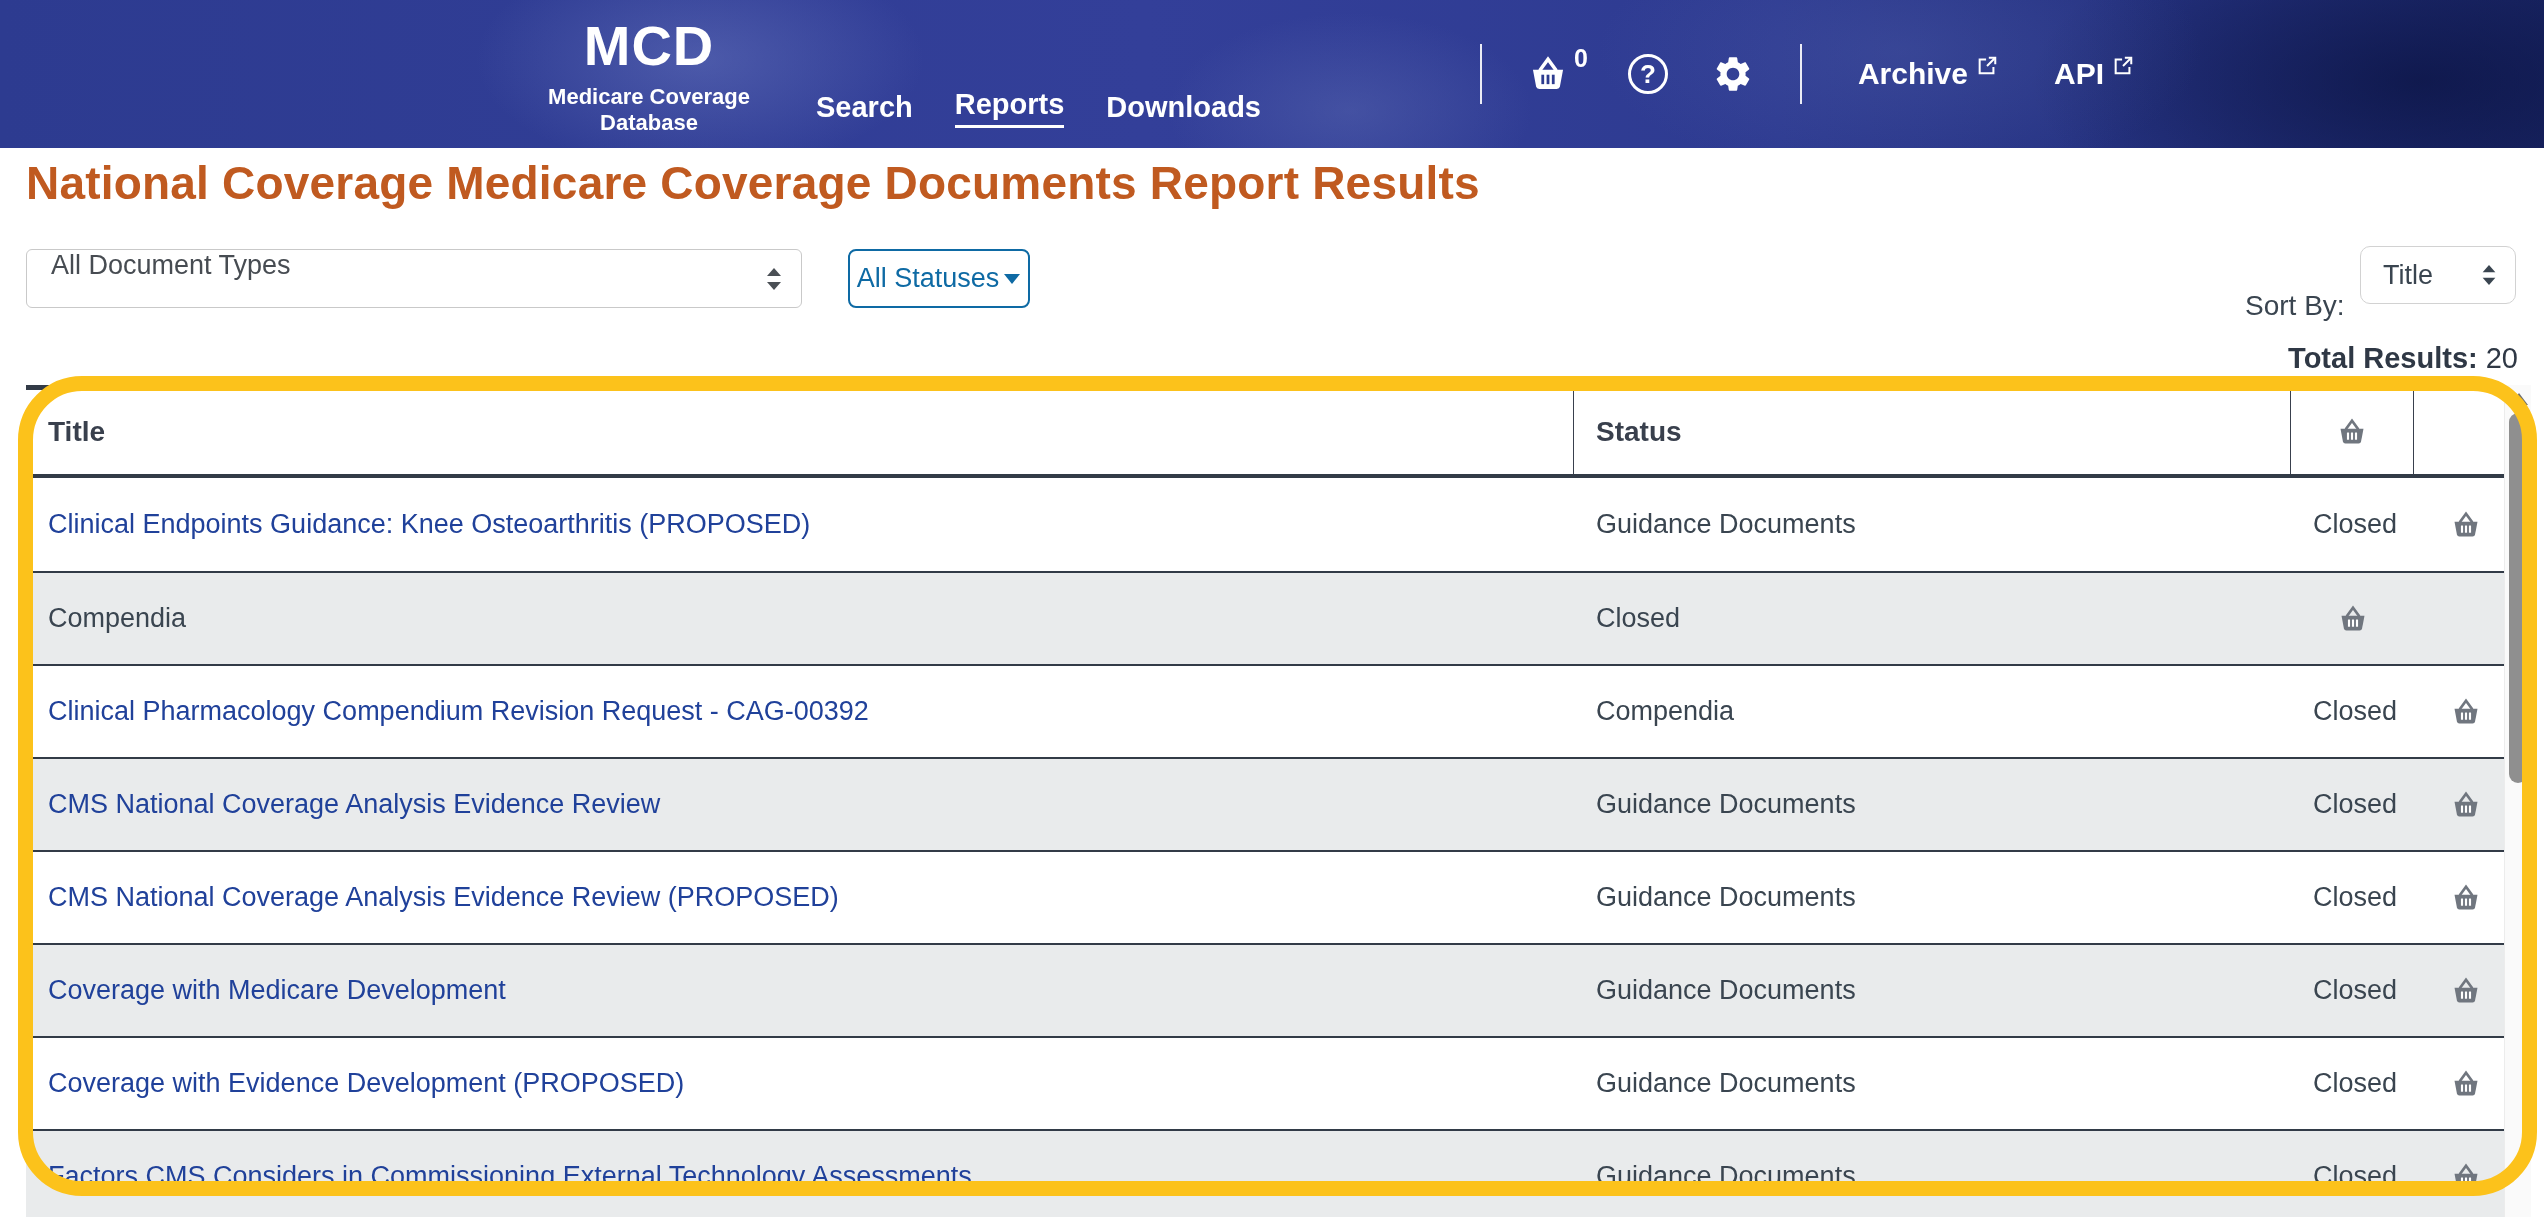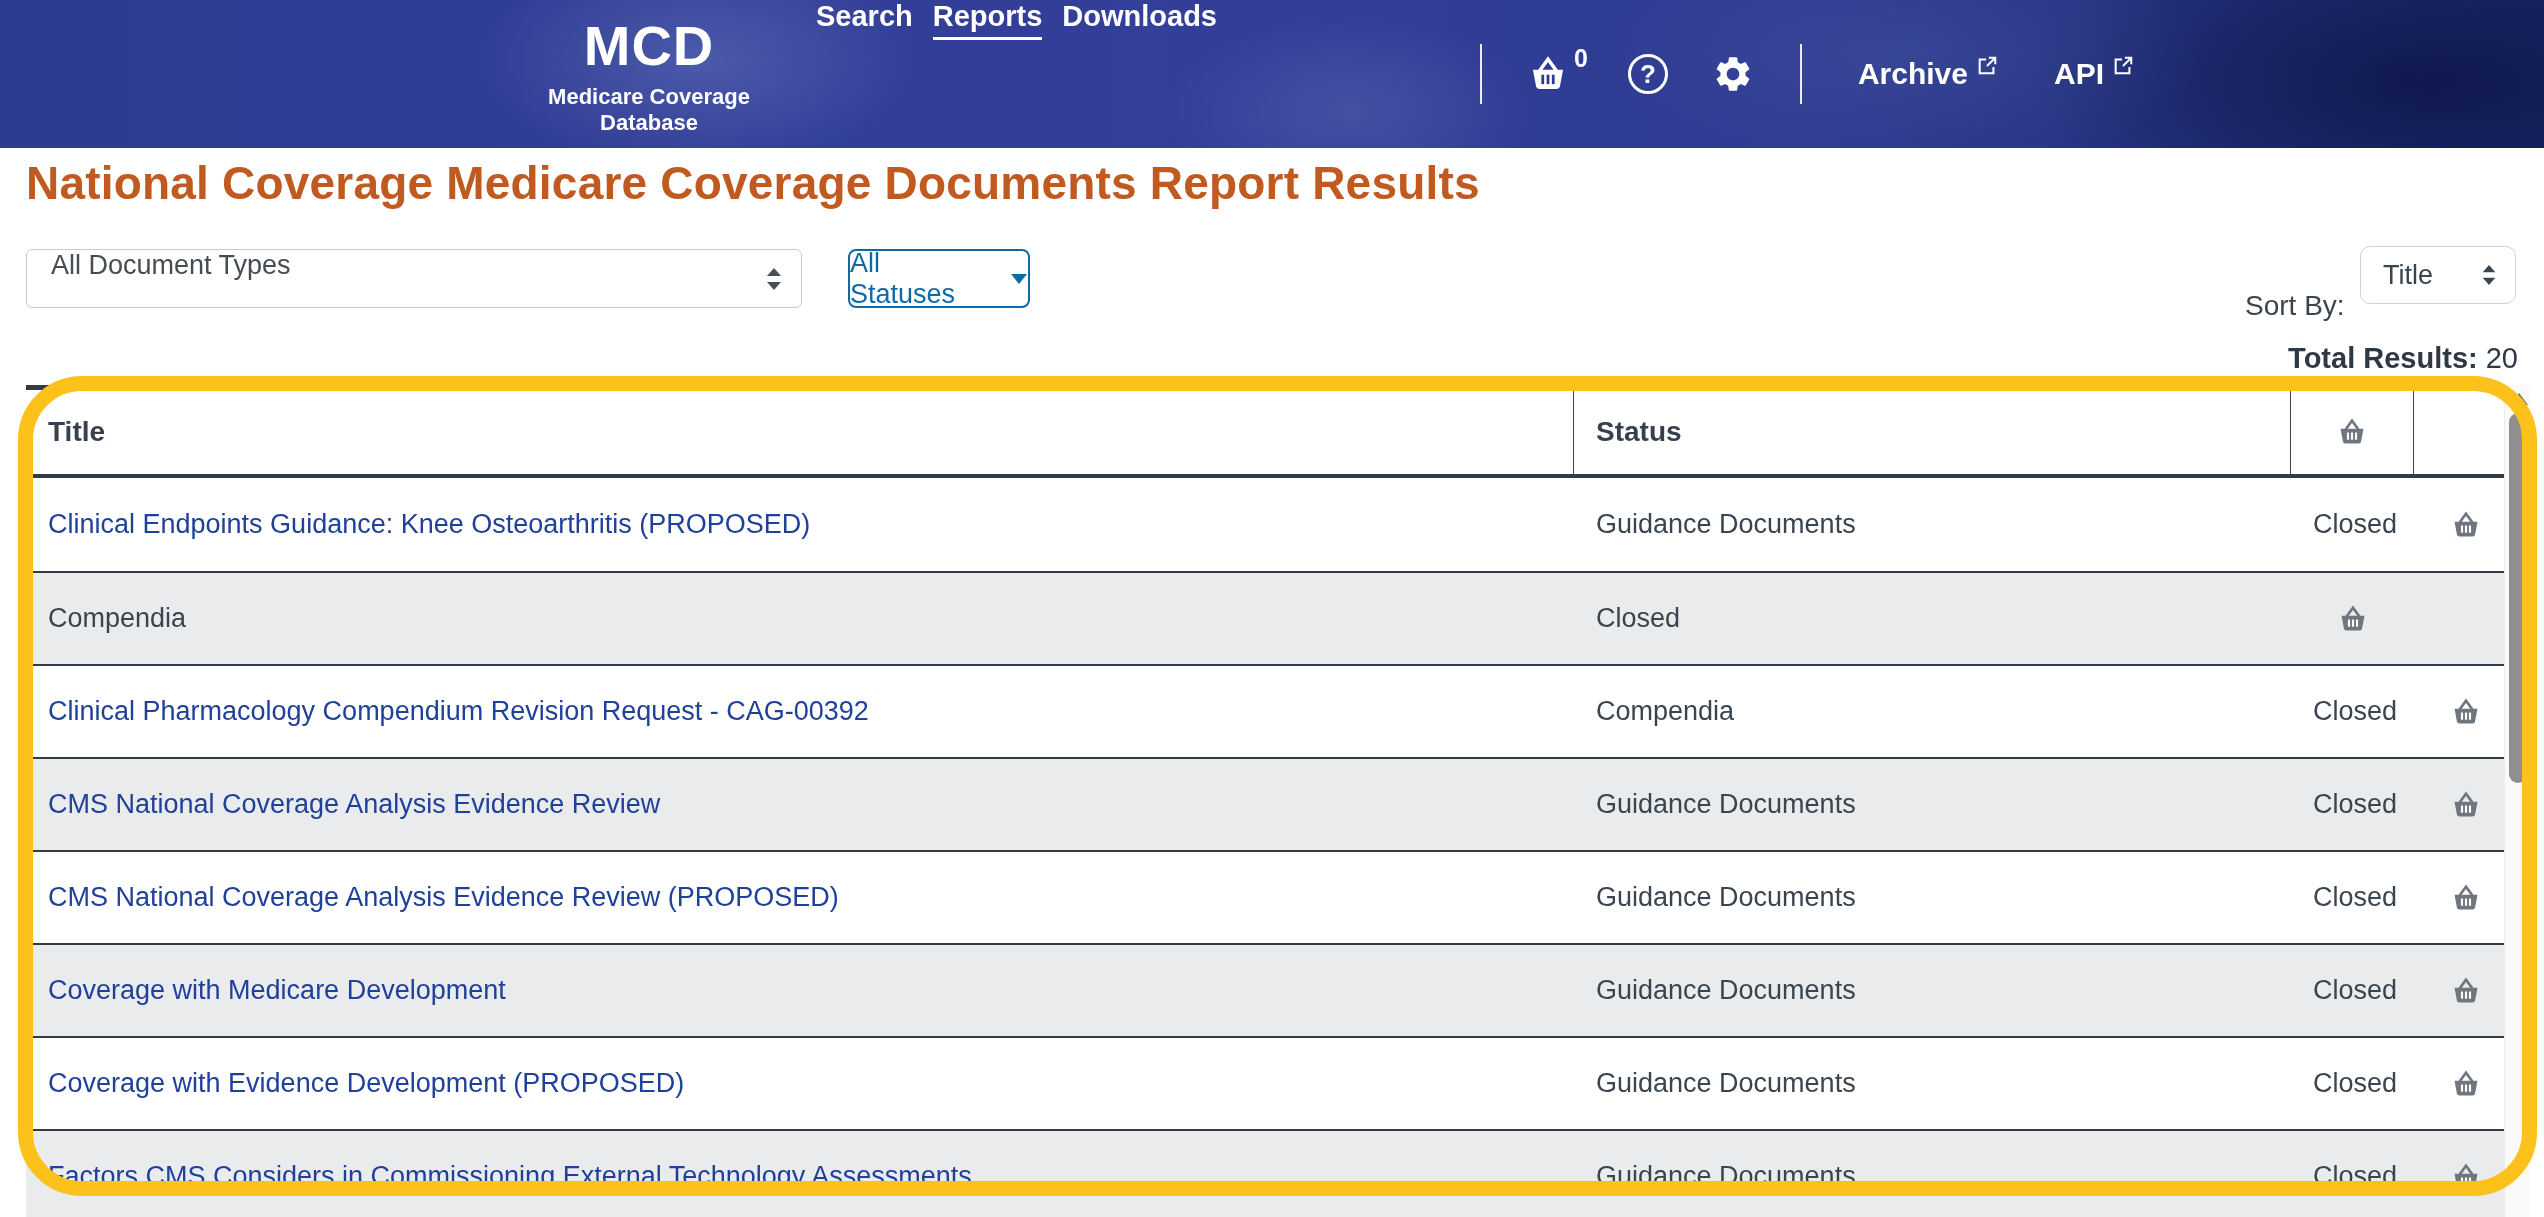--- a/index.html
+++ b/index.html
@@ -14,21 +14,21 @@
       radial-gradient(ellipse 320px 160px at 700px 40%, rgba(110,125,195,.45), transparent 70%),
       radial-gradient(ellipse 260px 140px at 1350px 75%, rgba(95,110,180,.40), transparent 70%),
       radial-gradient(ellipse 420px 180px at 1900px 35%, rgba(80,95,170,.35), transparent 72%),
       radial-gradient(ellipse 520px 220px at 2420px 55%, rgba(8,16,60,.65), transparent 75%),
       linear-gradient(90deg,#2d3b90 0%,#333f99 45%,#2e3b91 70%,#253280 85%,#1b2769 100%);
     color:#fff;
   }
   .logo-block { position:absolute; left:503px; top:18px; width:292px; text-align:center; }
   .logo-title { font-size:56px; font-weight:800; letter-spacing:1px; line-height:1.0; }
   .logo-subtitle { margin-top:10px; font-size:22px; font-weight:600; }
-  .main-nav { position:absolute; left:816px; top:0; height:128px; display:flex; align-items:flex-start; gap:20px; }
+  .main-nav { position:absolute; left:816px; top:0; height:128px; display:flex; align-items:flex-end; gap:42px; }
   .nav-item { font-size:29px; font-weight:600; color:#fff; cursor:pointer; padding-bottom:4px; }
   .nav-item.active { border-bottom:3px solid #fff; }
   .header-tools { position:absolute; left:1480px; top:0; height:148px; display:flex; align-items:center; }
   .vdivider { width:2px; height:60px; background:rgba(255,255,255,.9); }
   .tool-btn { position:relative; margin-left:44px; display:flex; align-items:flex-end; cursor:pointer; }
   .basket-badge { font-size:25px; font-weight:600; color:#fff; position:relative; top:-22px; left:4px; }
   .help-circle {
     width:40px; height:40px; border:3px solid #fff; border-radius:50%;
     display:flex; align-items:center; justify-content:center;
     font-size:26px; font-weight:700; color:#fff;
@@ -46,21 +46,21 @@
   .doc-type-select {
     position:absolute; left:26px; top:249px; width:776px; height:59px;
     border:1px solid #c9c9c9; border-radius:6px; background:#fff;
     display:flex; align-items:flex-start; padding-left:24px; cursor:pointer;
   }
   .doc-type-select .select-value { font-size:27px; color:#474c52; }
   .updown { position:absolute; right:16px; top:50%; transform:translateY(-50%); }
   .status-btn {
     position:absolute; left:848px; top:249px; width:182px; height:59px;
     border:2px solid #0e6aa4; border-radius:8px; background:#fff;
-    display:flex; align-items:center; justify-content:center; gap:20px;
+    display:flex; align-items:center; justify-content:center; gap:4px;
     font-size:27px; color:#0e6aa4; cursor:pointer;
   }
   .sort-label { position:absolute; left:2245px; top:263px; font-size:28px; color:#3a4550;margin-top:27px; }
   .sort-select {
     position:absolute; left:2360px; top:246px; width:156px; height:58px;
     border:1px solid #d2d2d2; border-radius:10px; background:#fff;
     display:flex; align-items:center; padding-left:22px; cursor:pointer;
   }
   .sort-select .select-value { font-size:27px; color:#3a4550; }
   .total-results { position:absolute; left:0; top:342px; width:2518px; text-align:right; font-size:29px; color:#2f3845; }

